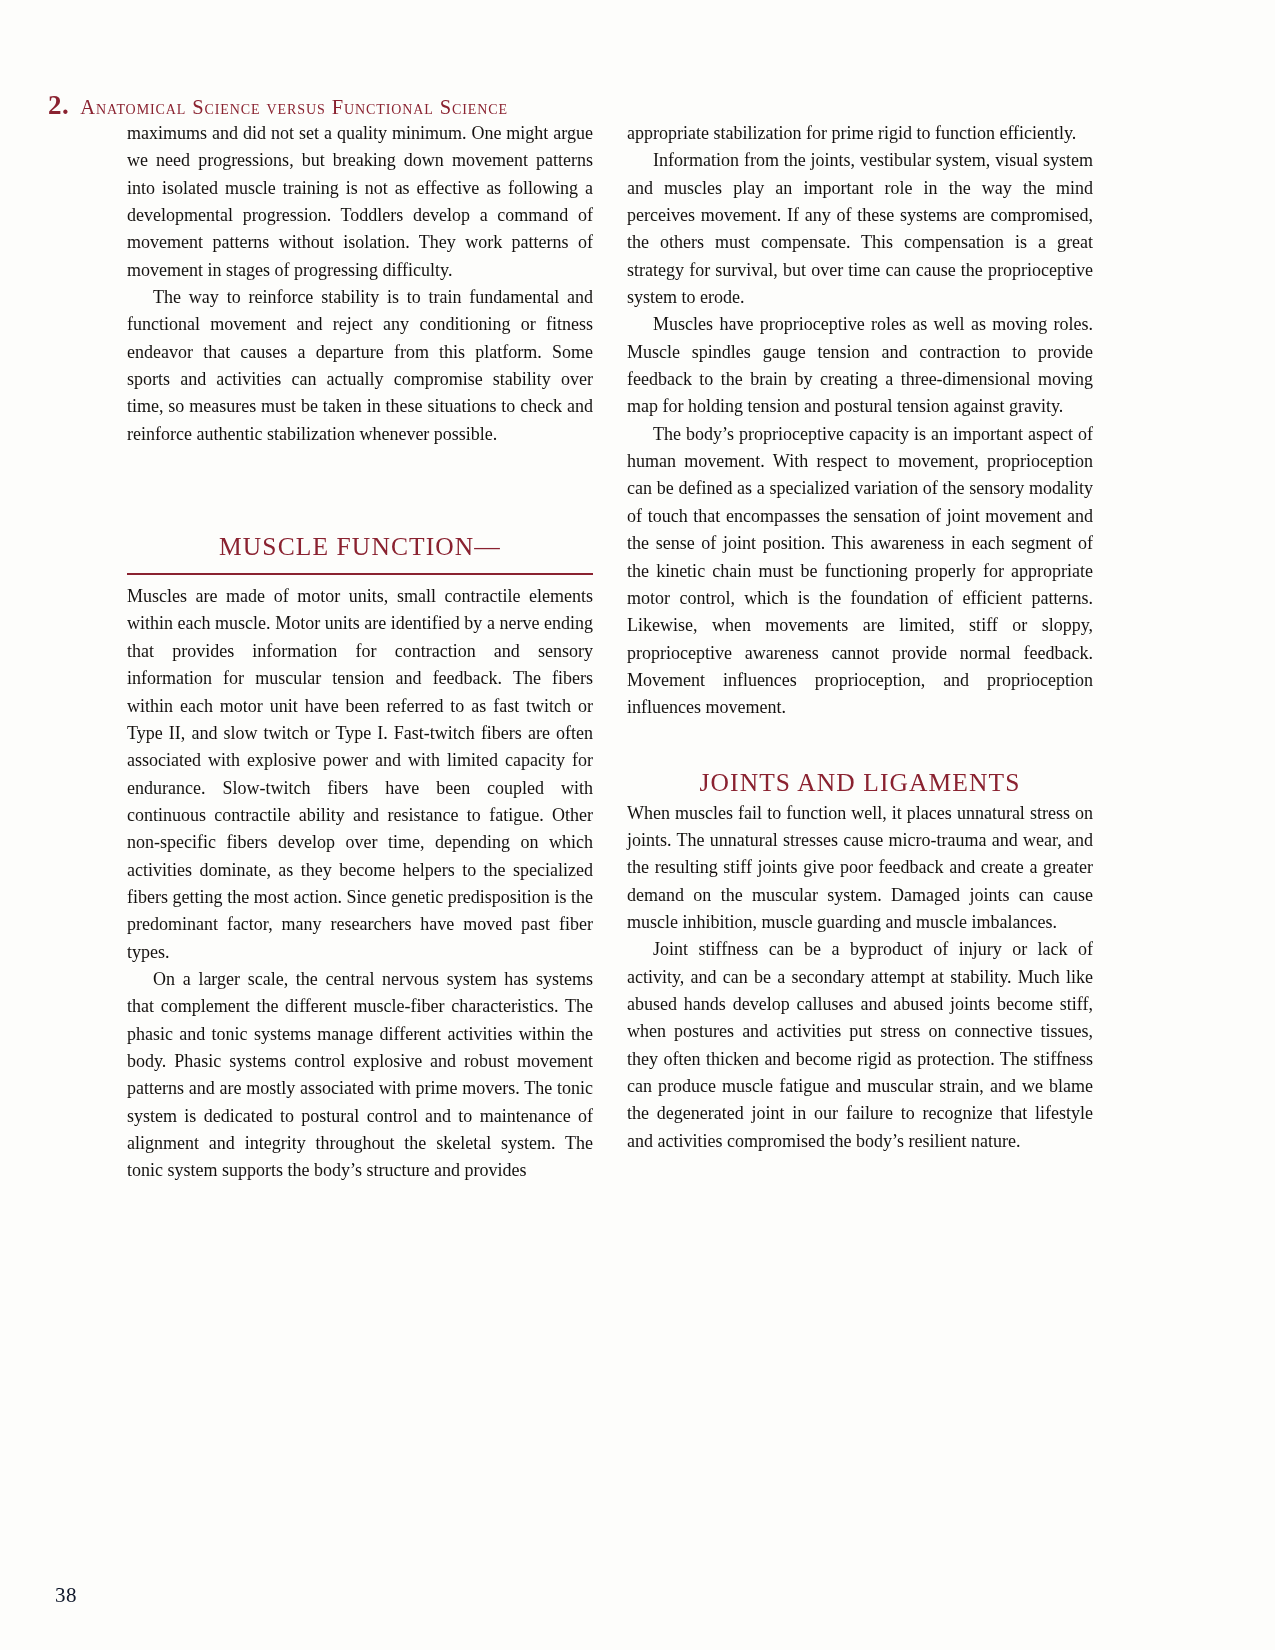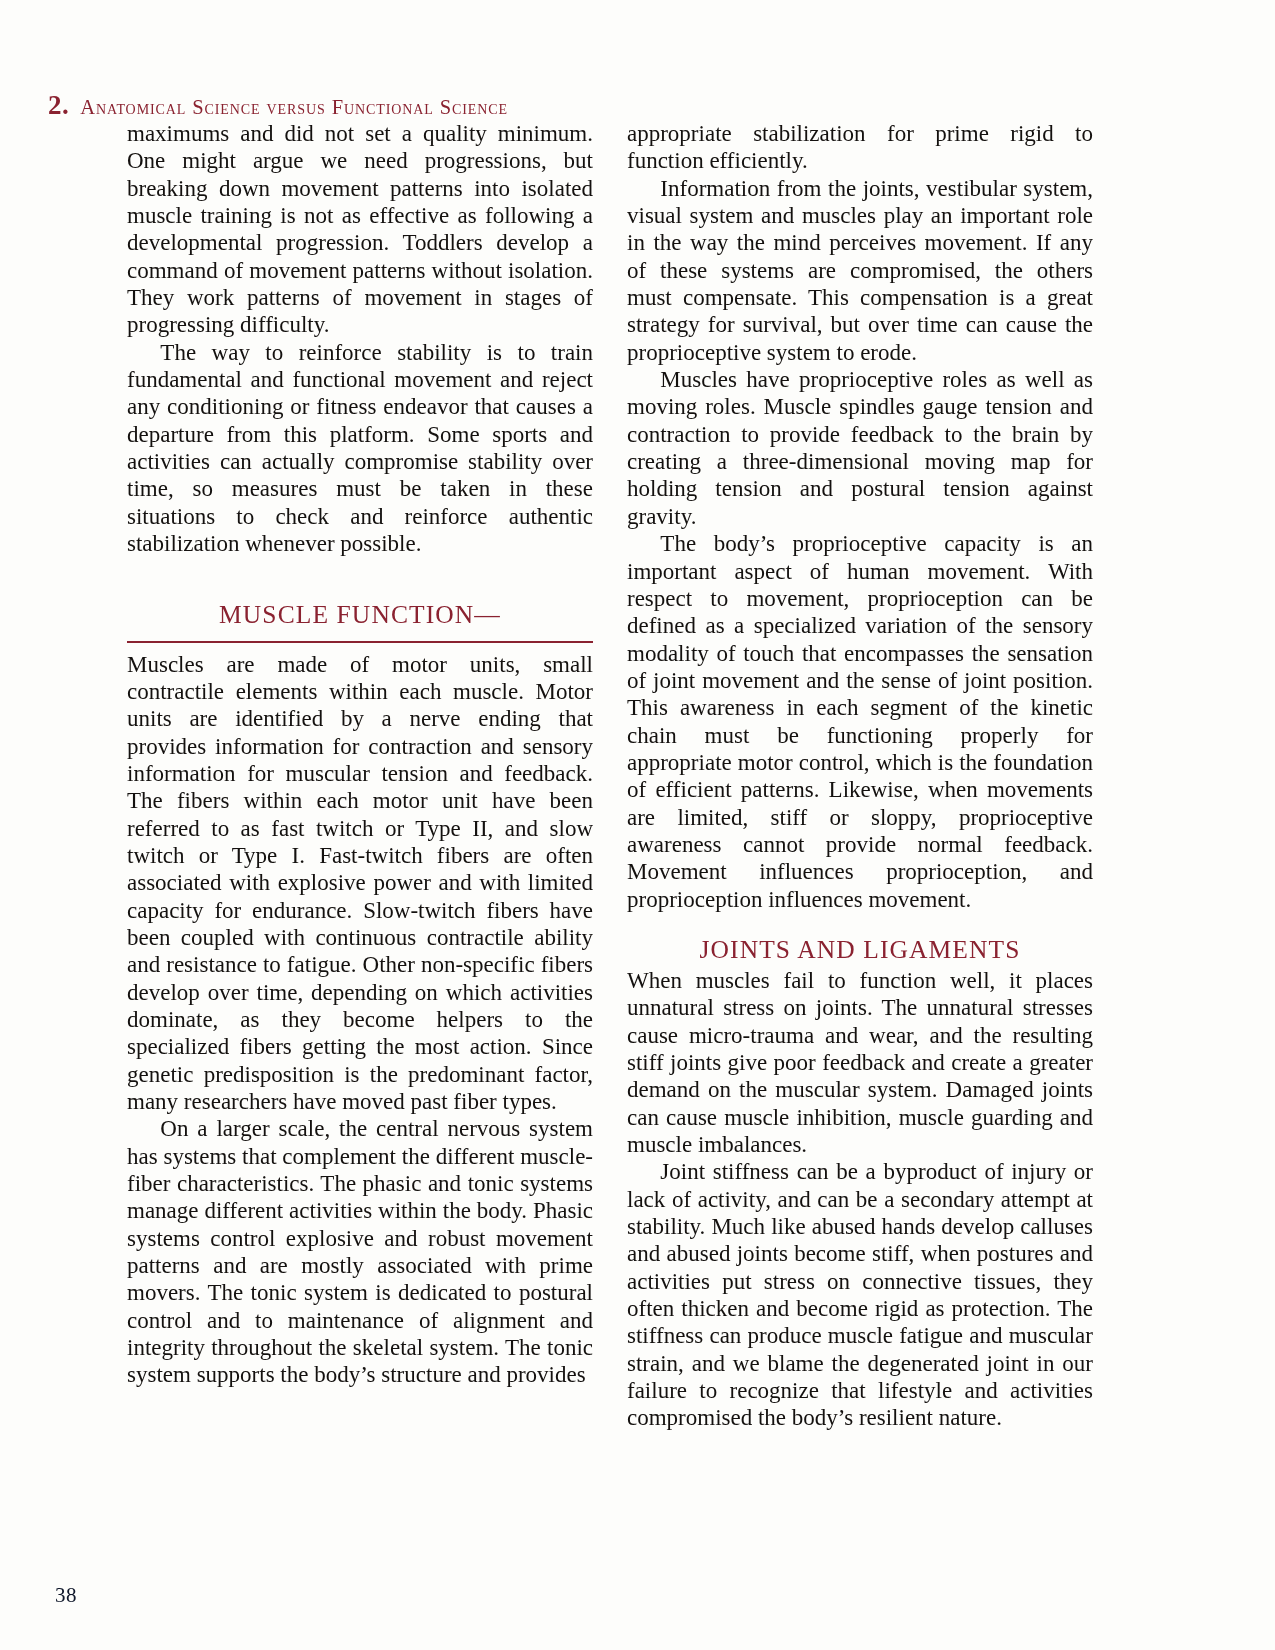--- a/index.html
+++ b/index.html
@@ -51,21 +51,21 @@
   .col {
     position: absolute;
     top: 0;
     width: 466px;
   }
   .col-left  { left: 127px; }
   .col-right { left: 627px; }
 
   p.body {
     margin: 0;
-    font-size: 23px;
+    font-size: 18px;
     line-height: 27.35px;
     text-align: justify;
     text-justify: inter-word;
     hyphens: none;
     -webkit-hyphens: none;
   }
   p.body + p.body { text-indent: 1.45em; }
   p.body.noindent { text-indent: 0; }
 
   
@@ -74,34 +74,34 @@
     text-align: center;
     color: #8a2230;
     font-size: 25.5px;
     line-height: 34px;
     letter-spacing: 1.1px;
     font-weight: normal;
     font-variant: small-caps;
     text-transform: uppercase;
   }
   .heading-block-major {
-    margin-top: 40px;
+    margin-top: 82px;
     margin-bottom: 0;
   }
   .heading-rule {
     margin-top: 9px;
     border: 0;
     border-top: 2.1px solid #8a2230;
     width: 100%;
     height: 0;
   }
   .after-major-heading { margin-top: 30px; }
 
   .heading-block-minor {
-    margin-top: 20px;
+    margin-top: 44px;
     margin-bottom: 0;
   }
   .after-minor-heading { margin-top: 26px; }
 
   
   .folio {
     position: absolute;
     left: 55px;
     bottom: 42px;
     font-size: 21px;

